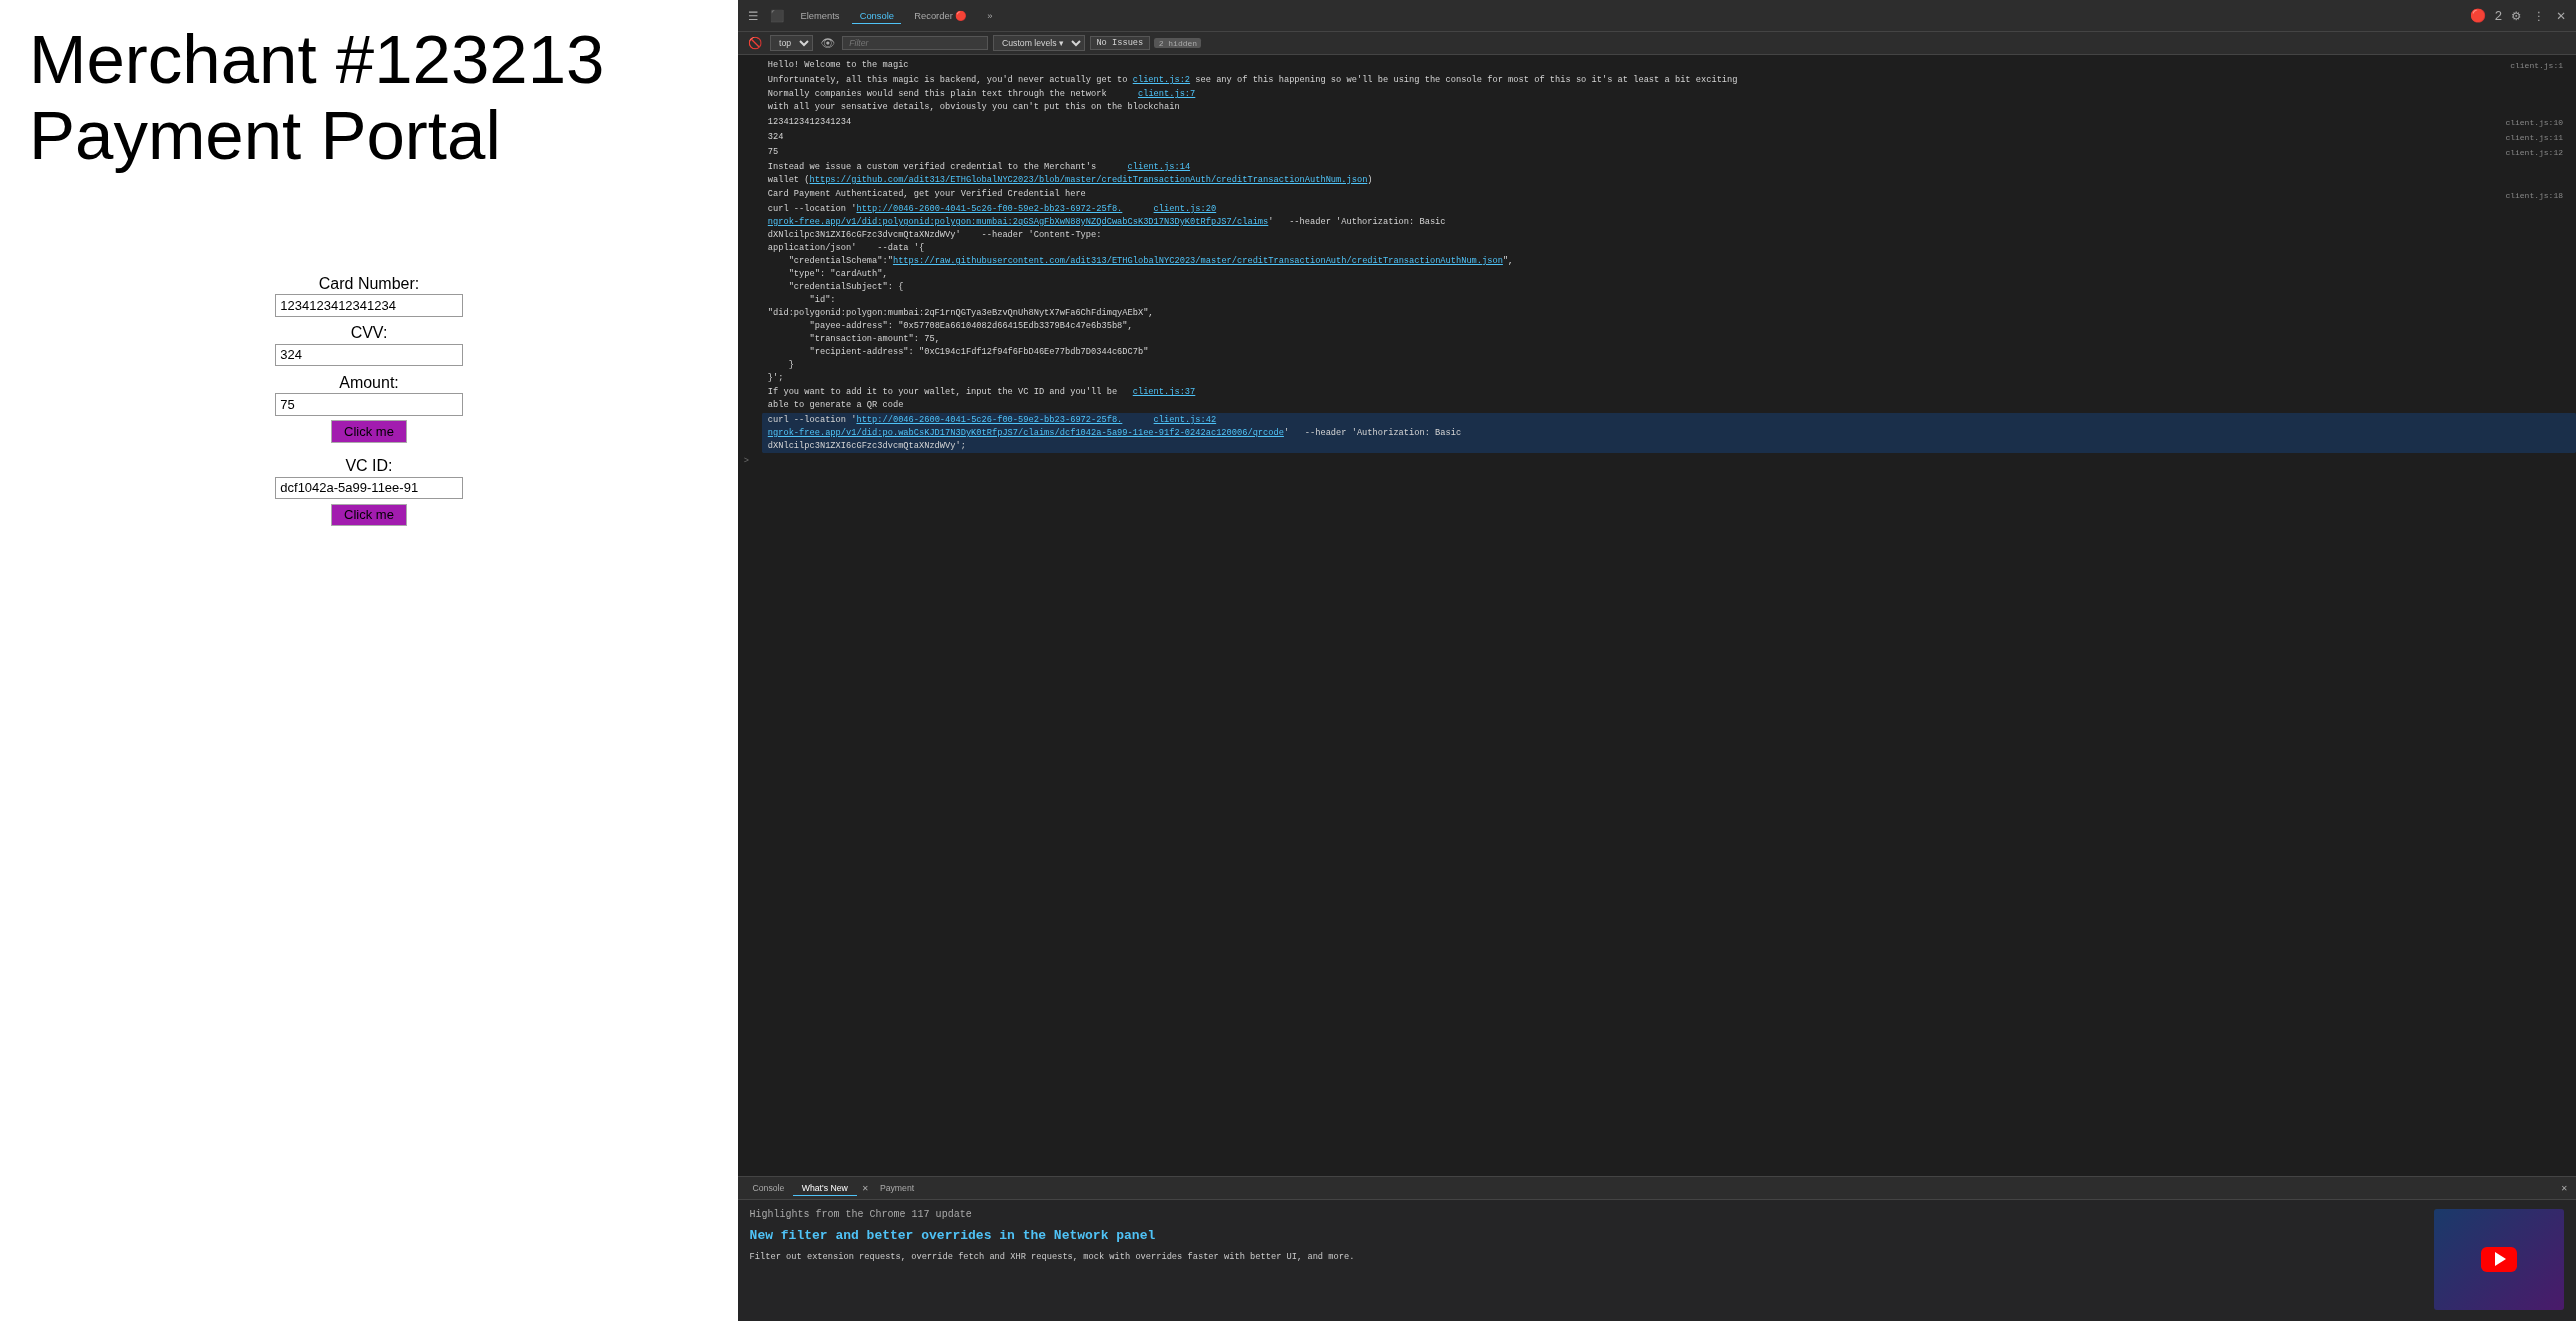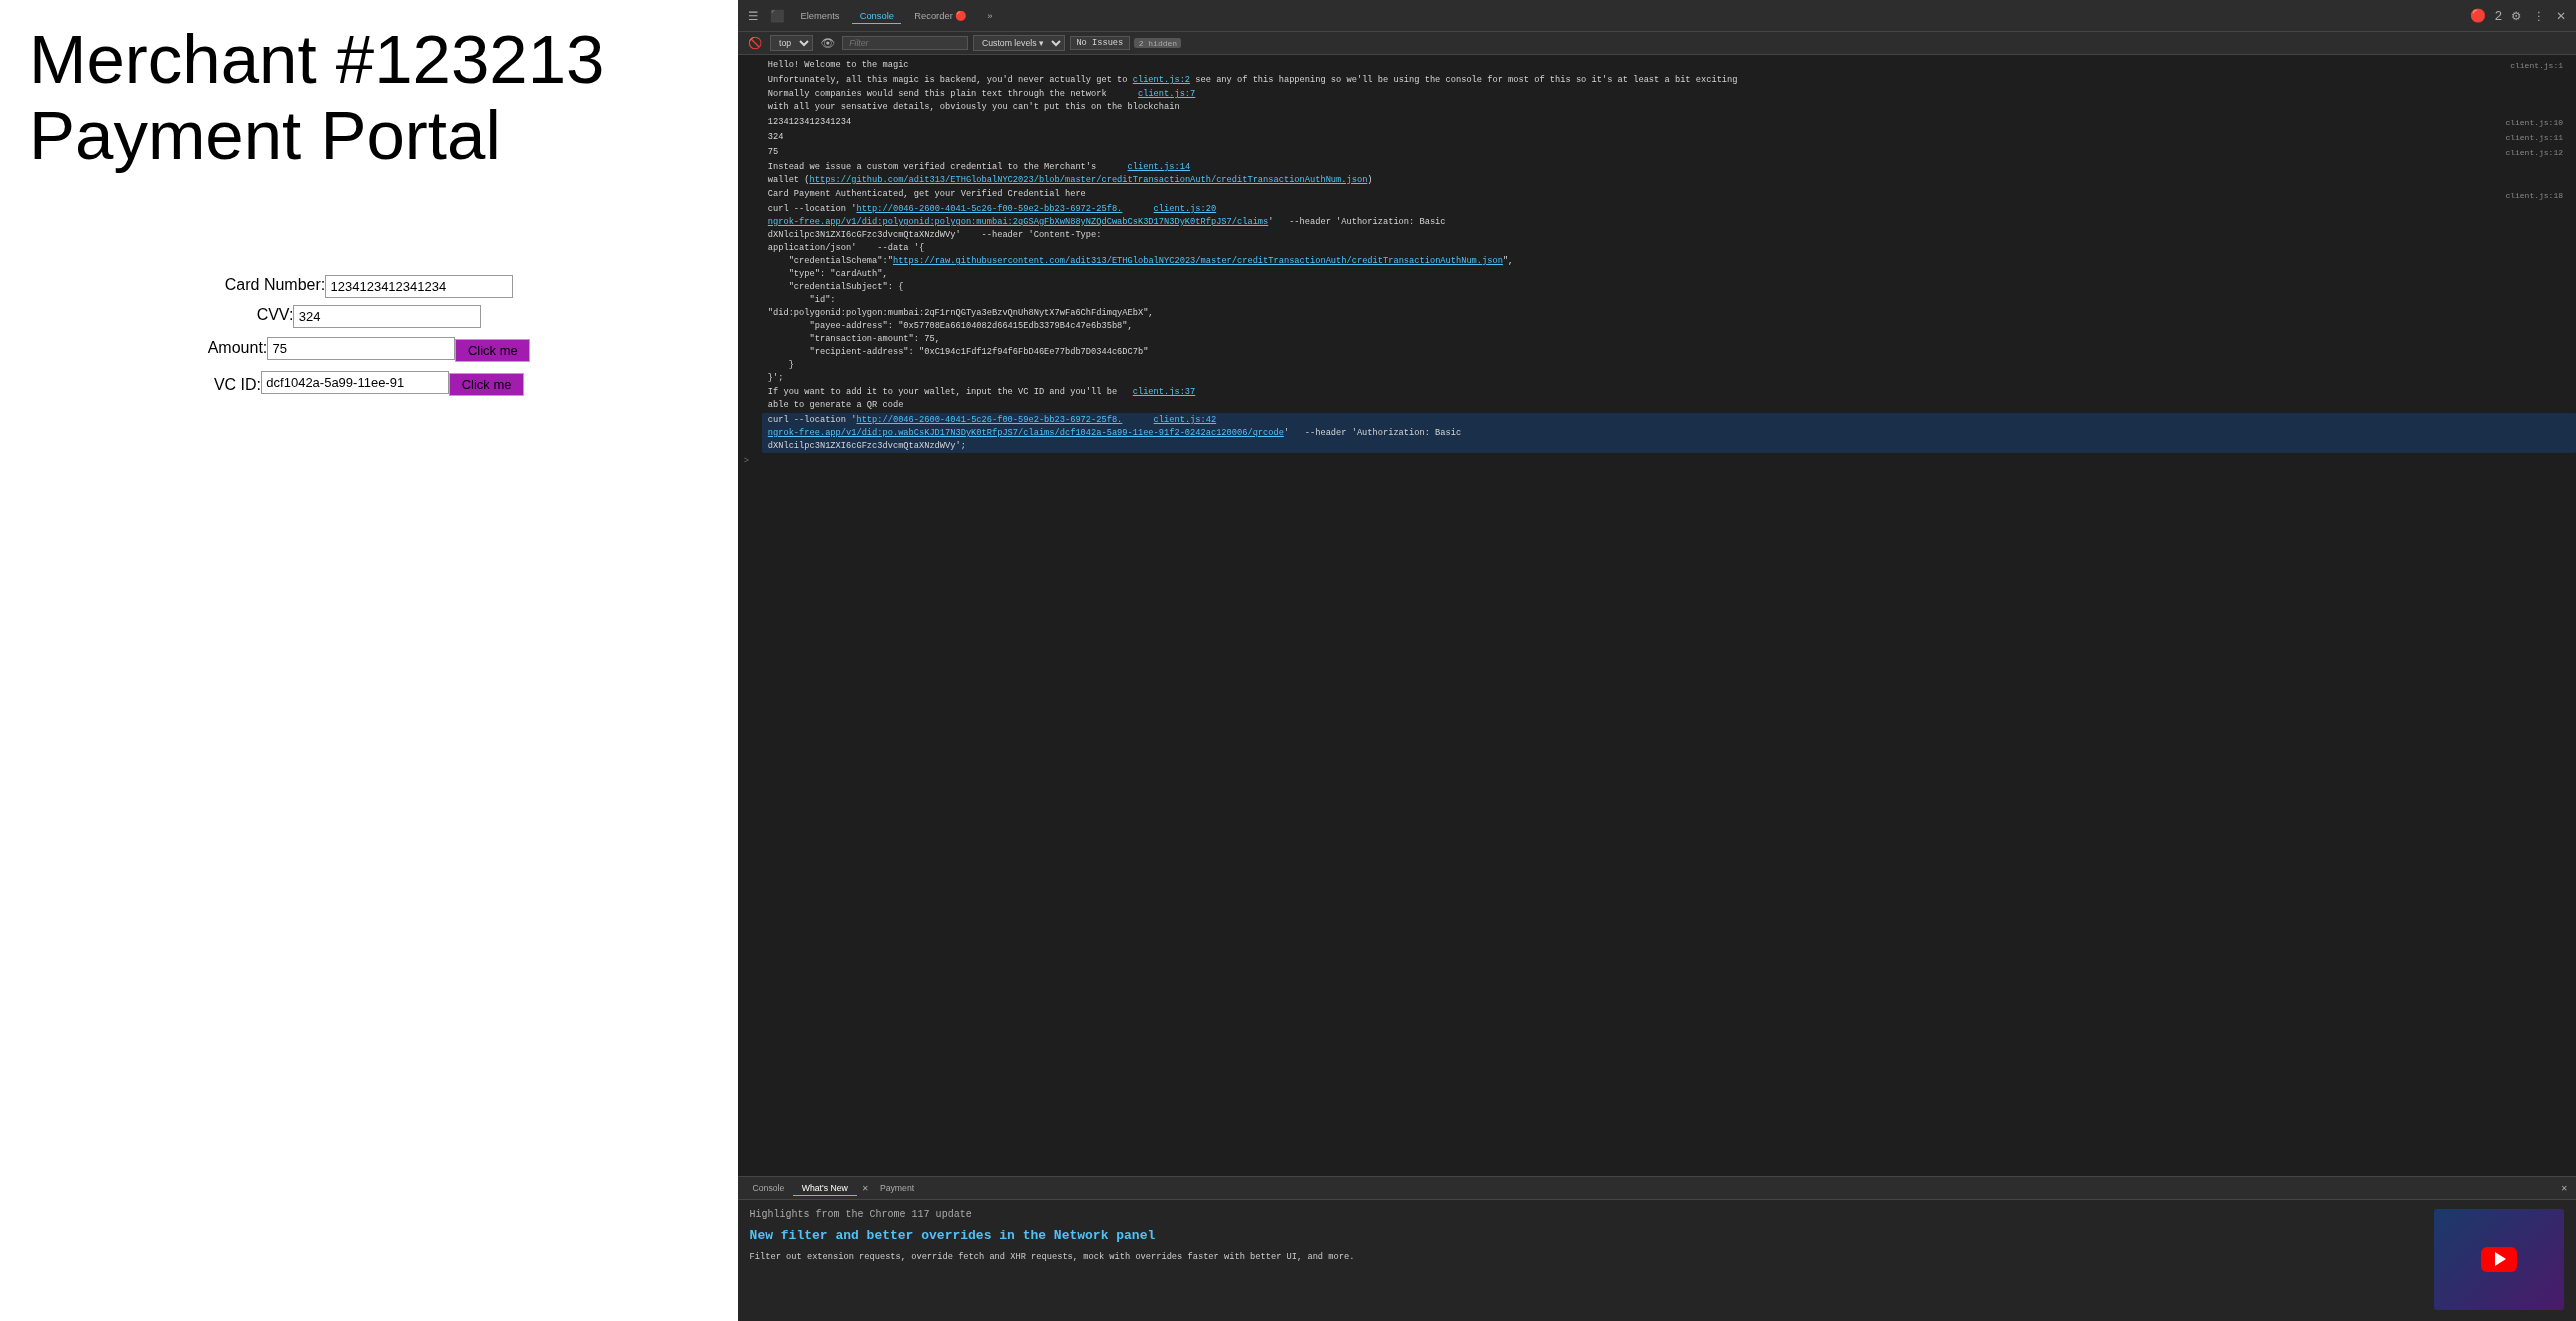--- a/index.html
+++ b/index.html
@@ -33,21 +33,21 @@
     #form-container {
       display: flex;
       flex-direction: column;
       align-items: center;
       width: 100%;
       margin-top: 58px;
     }
 
     .form-field {
       display: flex;
-      flex-direction: row;
+      flex-direction: column;
       align-items: center;
       margin-bottom: 7.2px;
     }
 
     .form-label {
       font-size: 16px;
       color: #000;
       margin-bottom: 1.4px;
     }
 
@@ -134,21 +134,21 @@
       padding: 1.4px 4.3px;
       cursor: pointer;
     }
 
     .dt-filter-input {
       background: #3a3a3a;
       border: 0.7px solid #555;
       color: #d4d4d4;
       font-size: 8.7px;
       padding: 1.4px 5.8px;
-      width: 126px;
+      width: 146px;
       font-style: italic;
     }
 
     .dt-custom-levels {
       background: #3a3a3a;
       border: 0.7px solid #555;
       color: #d4d4d4;
       font-size: 8.7px;
       padding: 1.4px 4.3px;
     }

